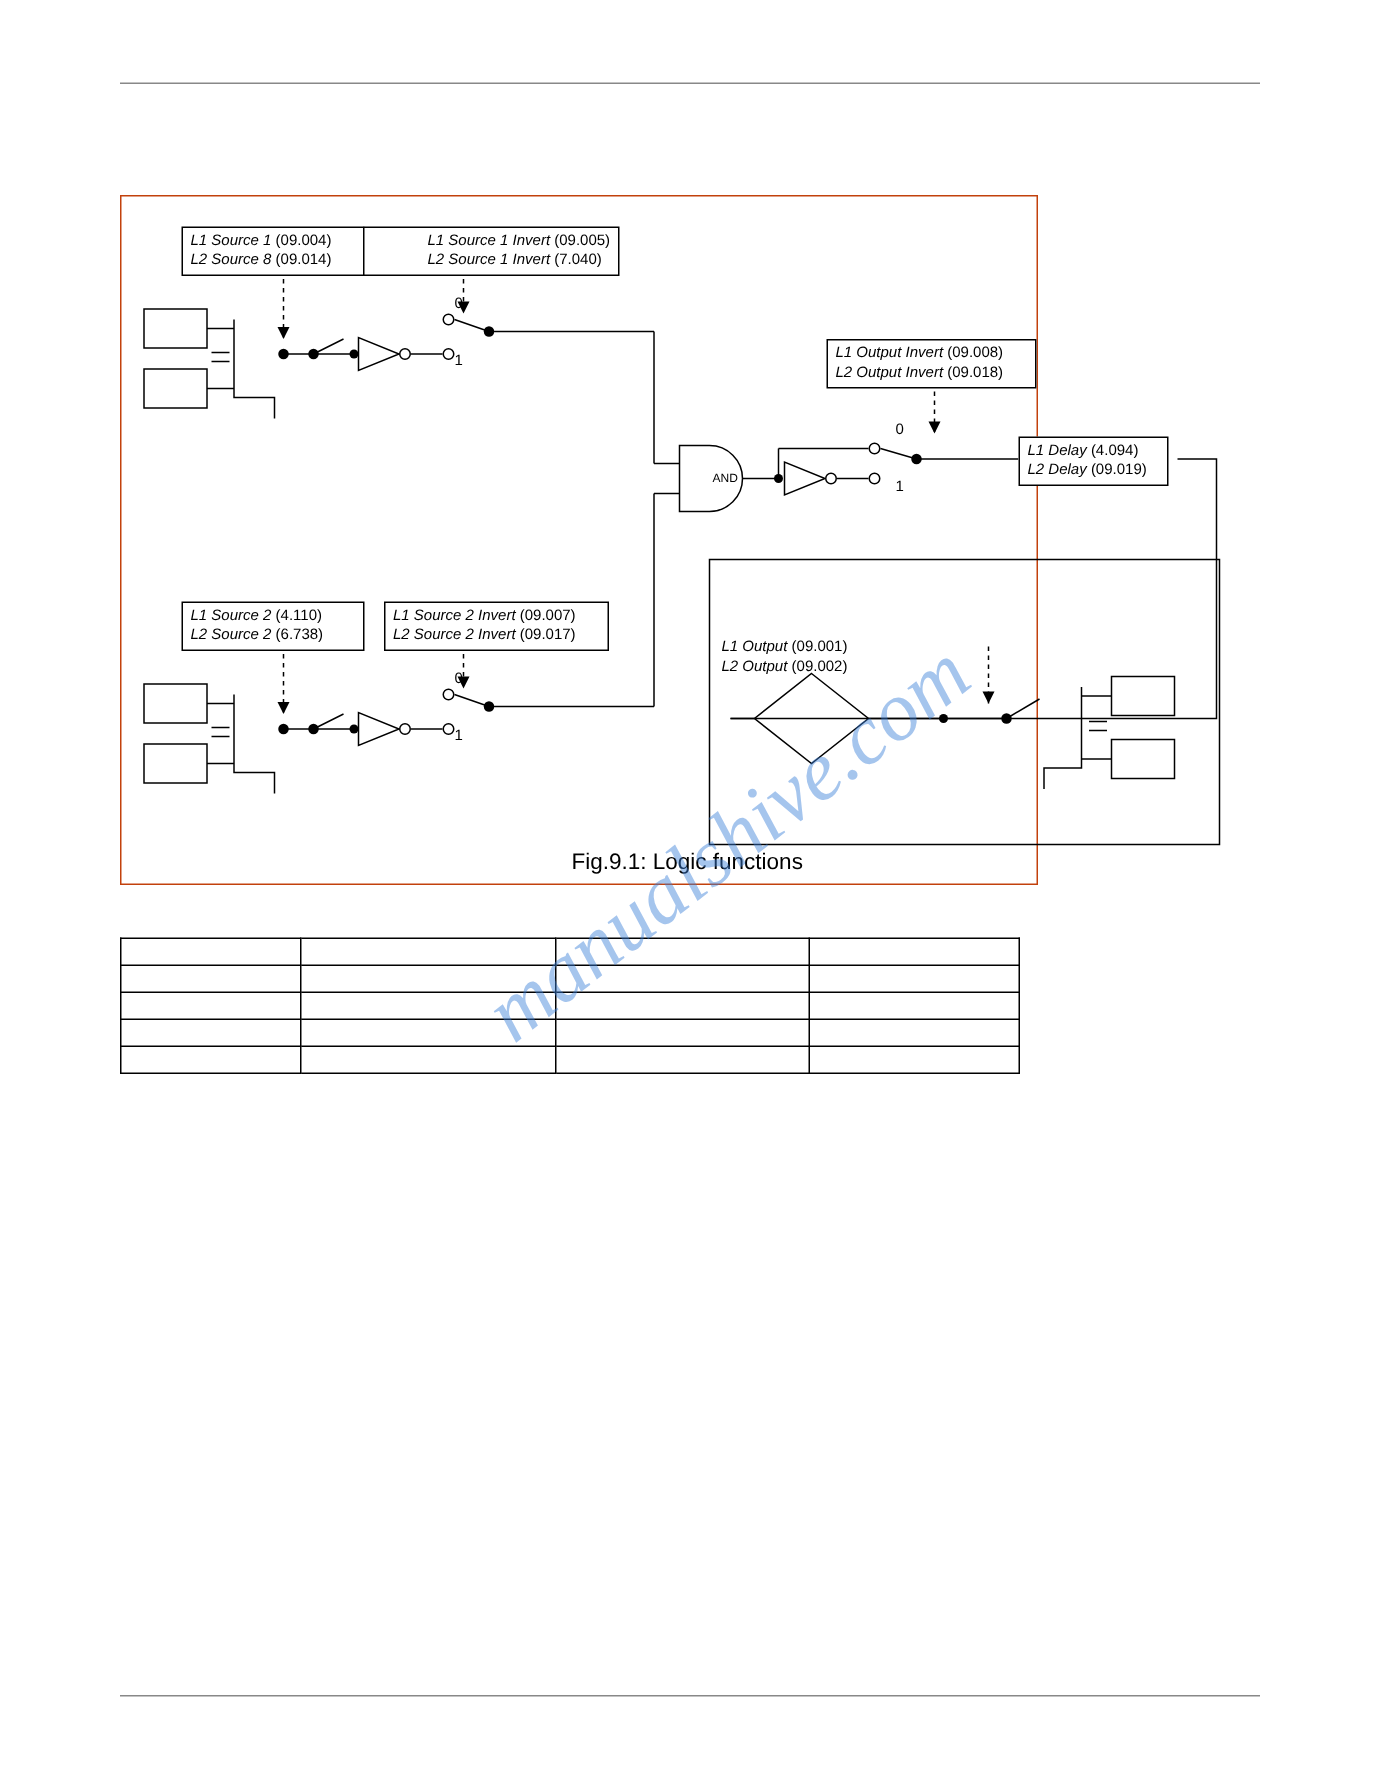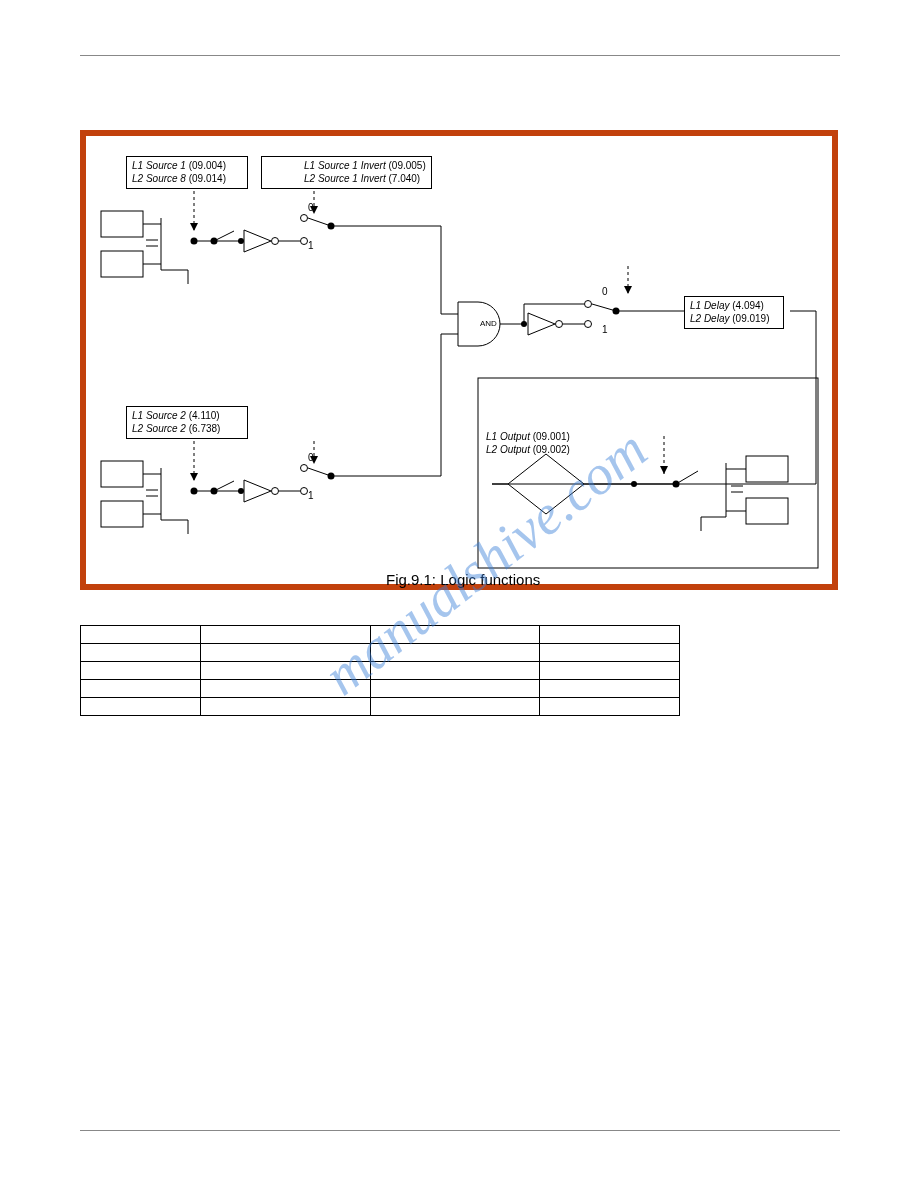--- a/index.html
+++ b/index.html
@@ -26,23 +26,23 @@
     position: absolute;
     left: 80px;
     top: 1130px;
     width: 760px;
     border-top: 1px solid #888;
   }
   .diagram-box {
     position: absolute;
     left: 80px;
     top: 130px;
-    width: 758px;
+    width: 612px;
     height: 460px;
-    border: 6px solid #c2410c;
+    border: 1px solid #c2410c;
   }
   .label-box {
     position: absolute;
     border: 1px solid #000;
     background: #fff;
     font-size: 10px;
     font-style: italic;
     padding: 3px 5px;
     line-height: 1.25;
   }
@@ -222,27 +222,35 @@
       <path d="M640 327 L640 381 L615 381 L615 395"></path>
       <line x1="645" y1="350" x2="657" y2="350"></line>
       <line x1="645" y1="356" x2="657" y2="356"></line>
     </g>
   </svg>
 
   <div class="label-box" style="left:40px; top:20px; min-width:122px;">
     <span>L1 Source 1</span> <span class="paren">(09.004)</span><br>
     <span>L2 Source 8</span> <span class="paren">(09.014)</span>
   </div>
-  <div class="label-box" style="left:175px; top:20px; min-width:150px;padding-left:42px;">
+  <div class="label-box" style="left:161px; top:20px; min-width:150px;padding-left:42px;">
     <span>L1 Source 1 Invert</span> <span class="paren">(09.005)</span><br>
     <span>L2 Source 1 Invert</span> <span class="paren">(7.040)</span>
   </div>
   <div class="label-box" style="left:40px; top:270px; min-width:122px;">
     <span>L1 Source 2</span> <span class="paren">(4.110)</span><br>
     <span>L2 Source 2</span> <span class="paren">(6.738)</span>
+  </div>
+  <div class="label-box" style="left:175px; top:270px; min-width:150px;">
+    <span>L1 Source 2 Invert</span> <span class="paren">(09.007)</span><br>
+    <span>L2 Source 2 Invert</span> <span class="paren">(09.017)</span>
+  </div>
+  <div class="label-box" style="left:470px; top:95px; min-width:140px;">
+    <span>L1 Output Invert</span> <span class="paren">(09.008)</span><br>
+    <span>L2 Output Invert</span> <span class="paren">(09.018)</span>
   </div>
   <div class="label-box" style="left:598px; top:160px; min-width:100px;">
     <span>L1 Delay</span> <span class="paren">(4.094)</span><br>
     <span>L2 Delay</span> <span class="paren">(09.019)</span>
   </div>
 
   <div class="plain-label" style="left:400px; top:295px;">
     <span class="it">L1 Output</span> <span>(09.001)</span><br>
     <span class="it">L2 Output</span> <span>(09.002)</span>
   </div>

